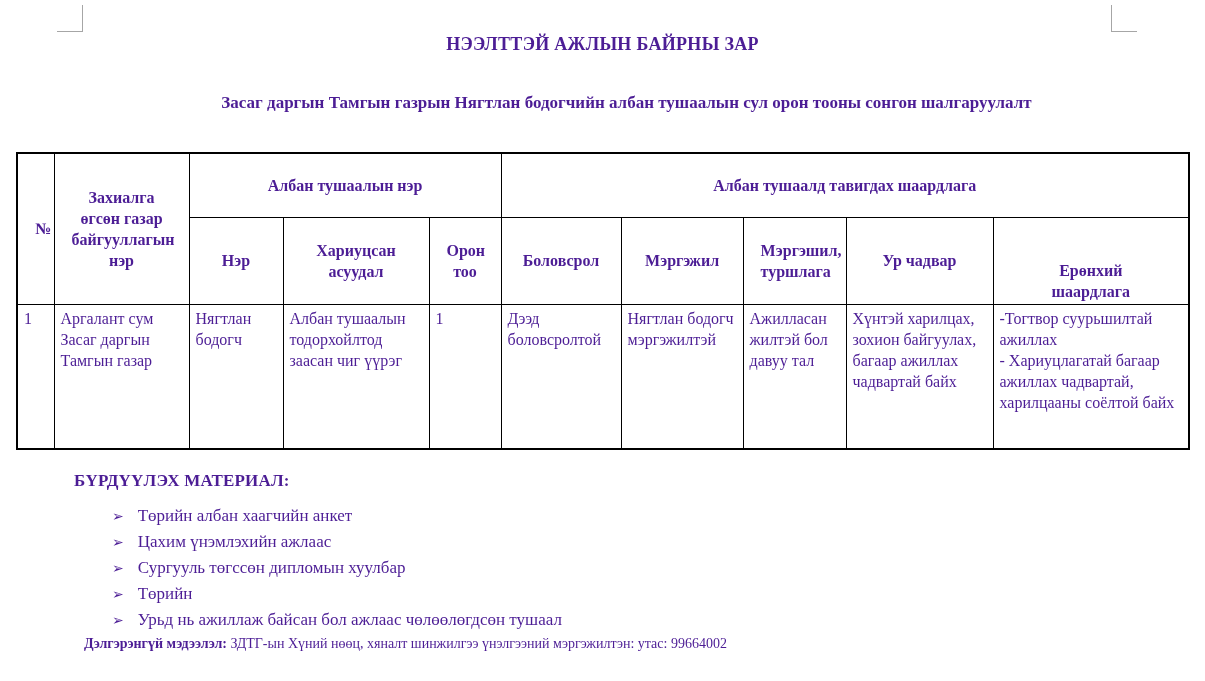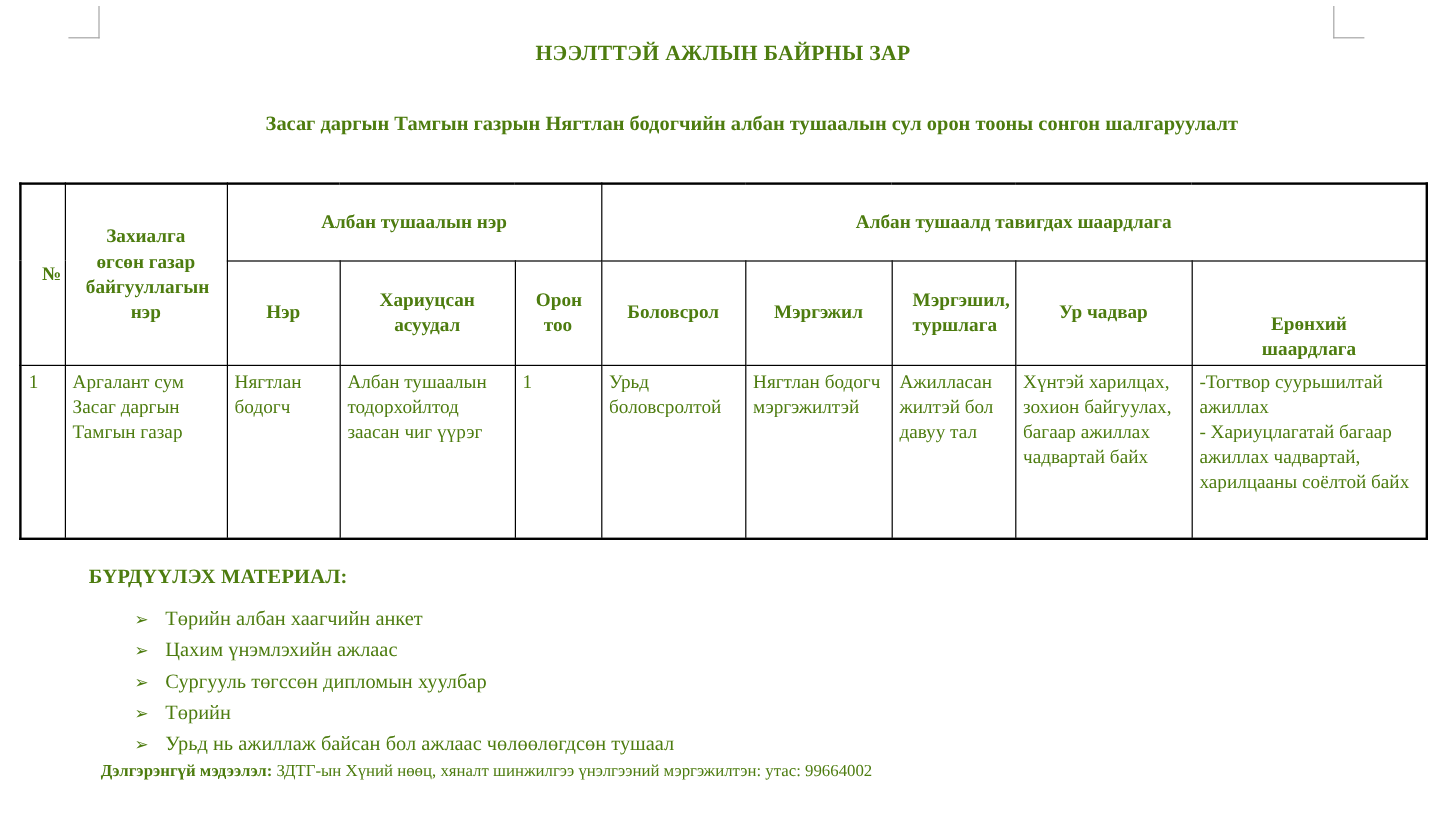--- a/index.html
+++ b/index.html
@@ -2,21 +2,21 @@
 <html><head>
 <meta charset="utf-8">
 <style>
   * { margin:0; padding:0; box-sizing:border-box; }
   html,body { background:#ffffff; }
   .doc {
     position:relative;
     width:1205px; height:681px;
     background:#ffffff;
     font-family:"Liberation Serif","DejaVu Serif",serif;
-    color:#4d7c0f;
+    color:#4c1d95;
     overflow:hidden;
   }
   
   .corner-mark { position:absolute; width:26px; height:27px; }
   .corner-mark.left  { left:57px;  top:5px; border-right:1px solid #a6a6a6; border-bottom:1px solid #a6a6a6; }
   .corner-mark.right { left:1111px; top:5px; border-left:1px solid #a6a6a6; border-bottom:1px solid #a6a6a6; }
 
   .title {
     position:absolute; top:34px; left:0; right:0;
     text-align:center; font-size:18px; font-weight:bold;
@@ -124,21 +124,21 @@
         <th class="narrow-wrap"><span class="wrap-limit">Ерөнхий шаардлага</span></th>
       </tr>
     </thead>
     <tbody>
       <tr class="data-row">
         <td>1</td>
         <td>Аргалант сум Засаг даргын Тамгын газар</td>
         <td>Нягтлан бодогч</td>
         <td>Албан тушаалын тодорхойлтод заасан чиг үүрэг</td>
         <td>1</td>
-        <td>Урьд боловсролтой</td>
+        <td>Дээд боловсролтой</td>
         <td>Нягтлан бодогч мэргэжилтэй</td>
         <td>Ажилласан жилтэй бол давуу тал</td>
         <td>Хүнтэй харилцах, зохион байгуулах, багаар ажиллах чадвартай байх</td>
         <td class="pre-line">-Тогтвор суурьшилтай ажиллах
 - Хариуцлагатай багаар ажиллах чадвартай, харилцааны соёлтой байх</td>
       </tr>
     </tbody>
   </table>
 
   <div class="materials-heading">БҮРДҮҮЛЭХ МАТЕРИАЛ:</div>

